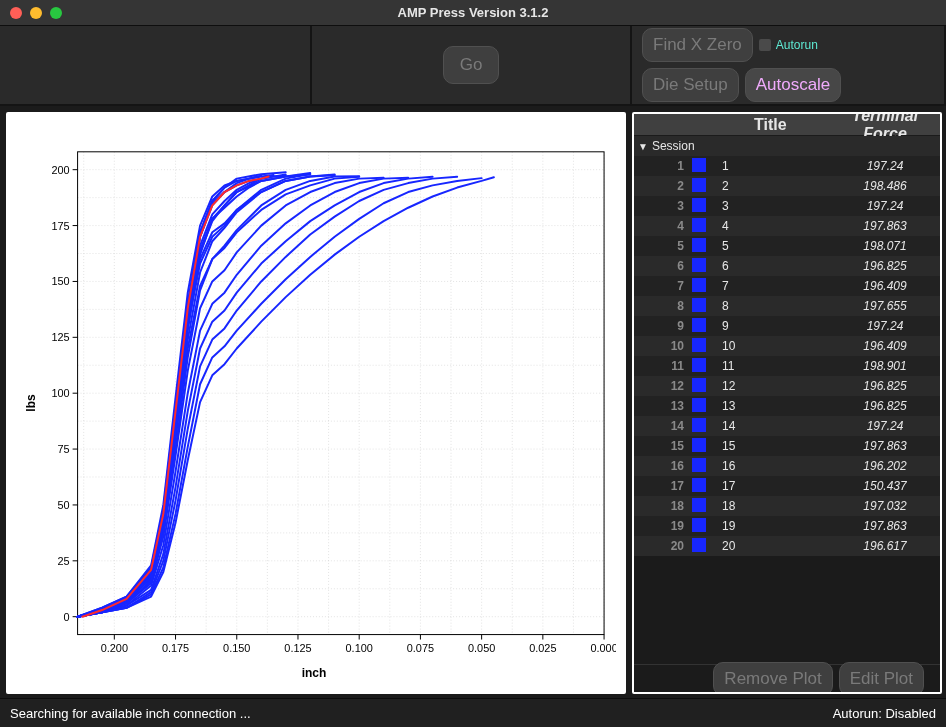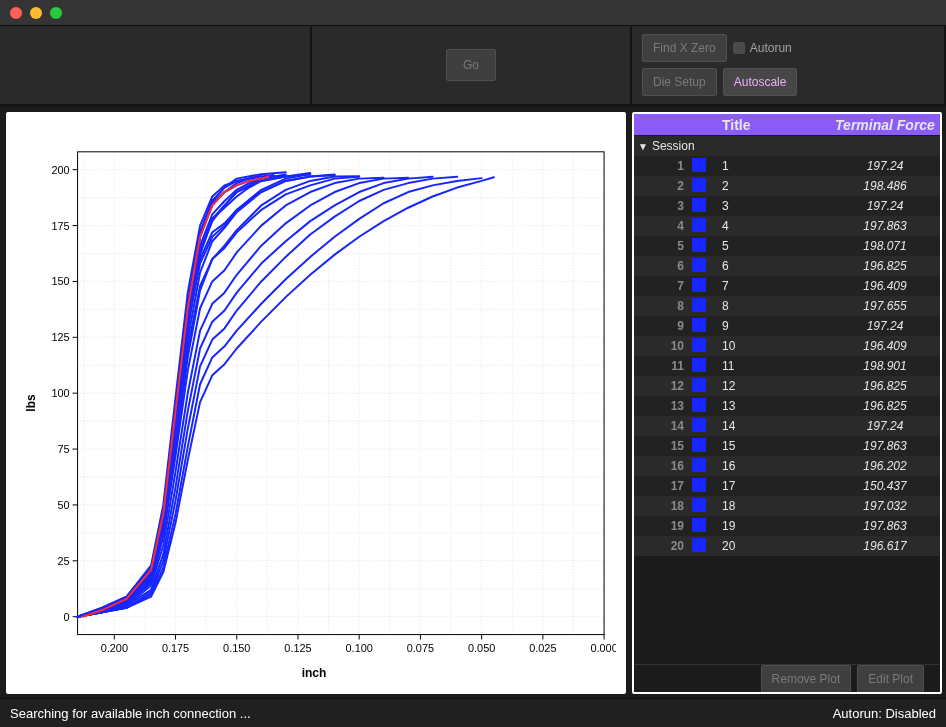--- a/index.html
+++ b/index.html
@@ -52,29 +52,29 @@
     padding:8px;
   }
   .tool-left { width: 312px; }
   .tool-center { width: 320px; }
   .tool-right { flex:1; flex-wrap:wrap; align-content:center; justify-content:flex-start; padding-left:10px;}
   .btn {
     background:#3f3f3f;
     border:1px solid #505050;
     color:#7a7a7a;
     padding:8px 16px;
-    font-size:12px;
-    border-radius:2px;
+    font-size:17px;
+    border-radius:10px;
     cursor:default;
   }
   .btn.small { padding:6px 10px; }
   .btn.active { color:#f0abfc; background:#474747; }
   .chk {
     display:inline-flex; align-items:center; gap:5px;
-    color:#a3a3a3; font-size:12px;
+    color:#5eead4; font-size:12px;
   }
   .chk .box { width:12px; height:12px; background:#4a4a4a; border-radius:2px; display:inline-block; }
   .tool-right .row1, .tool-right .row2 { display:flex; gap:6px; align-items:center; }
   .tool-right .row1 { margin-bottom:6px; }
 
   
   .main {
     display:flex;
     height: 592px;
     padding:6px 4px 4px 6px;
@@ -112,25 +112,26 @@
   .side-panel {
     flex:1;
     background:#1b1b1b;
     border:2px solid #ffffff;
     border-radius:2px;
     display:flex; flex-direction:column;
     overflow:hidden;
   }
   .tbl-head {
     display:flex;
-    font-size:14px; font-weight:600;
+    font-size:16px; font-weight:600;
     color:#e6e6e6;
-    background:#8b5cf6;
+    background:#404040;
     height:22px; align-items:center;
     border-bottom:1px solid #1b1b1b;
+    padding-left:32px;
   }
   .col-idx { width:58px; text-align:right; padding-right:8px; }
   .col-sw  { width:24px; }
   .col-title { flex:1; padding-left:6px; }
   .col-force { width:110px; text-align:center;font-style:italic; }
   .session-row {
     display:flex; align-items:center;
     height:20px; font-size:12px;
     color:#e6e6e6;
     background:#2a2a2a;
@@ -168,20 +169,21 @@
 </style>
 </head>
 <body>
 
 <div class="titlebar">
   <div class="traffic">
     <span class="tl-close"></span>
     <span class="tl-min"></span>
     <span class="tl-max"></span>
   </div>
+  <div class="title">AMP Press Version 3.1.2</div>
 </div>
 
 <div class="toolbar">
   <div class="tool-sec tool-left"></div>
   <div class="tool-sec tool-center">
     <button class="btn">Go</button>
   </div>
   <div class="tool-sec tool-right">
     <div style="display:flex; flex-direction:column;">
       <div class="row1">

